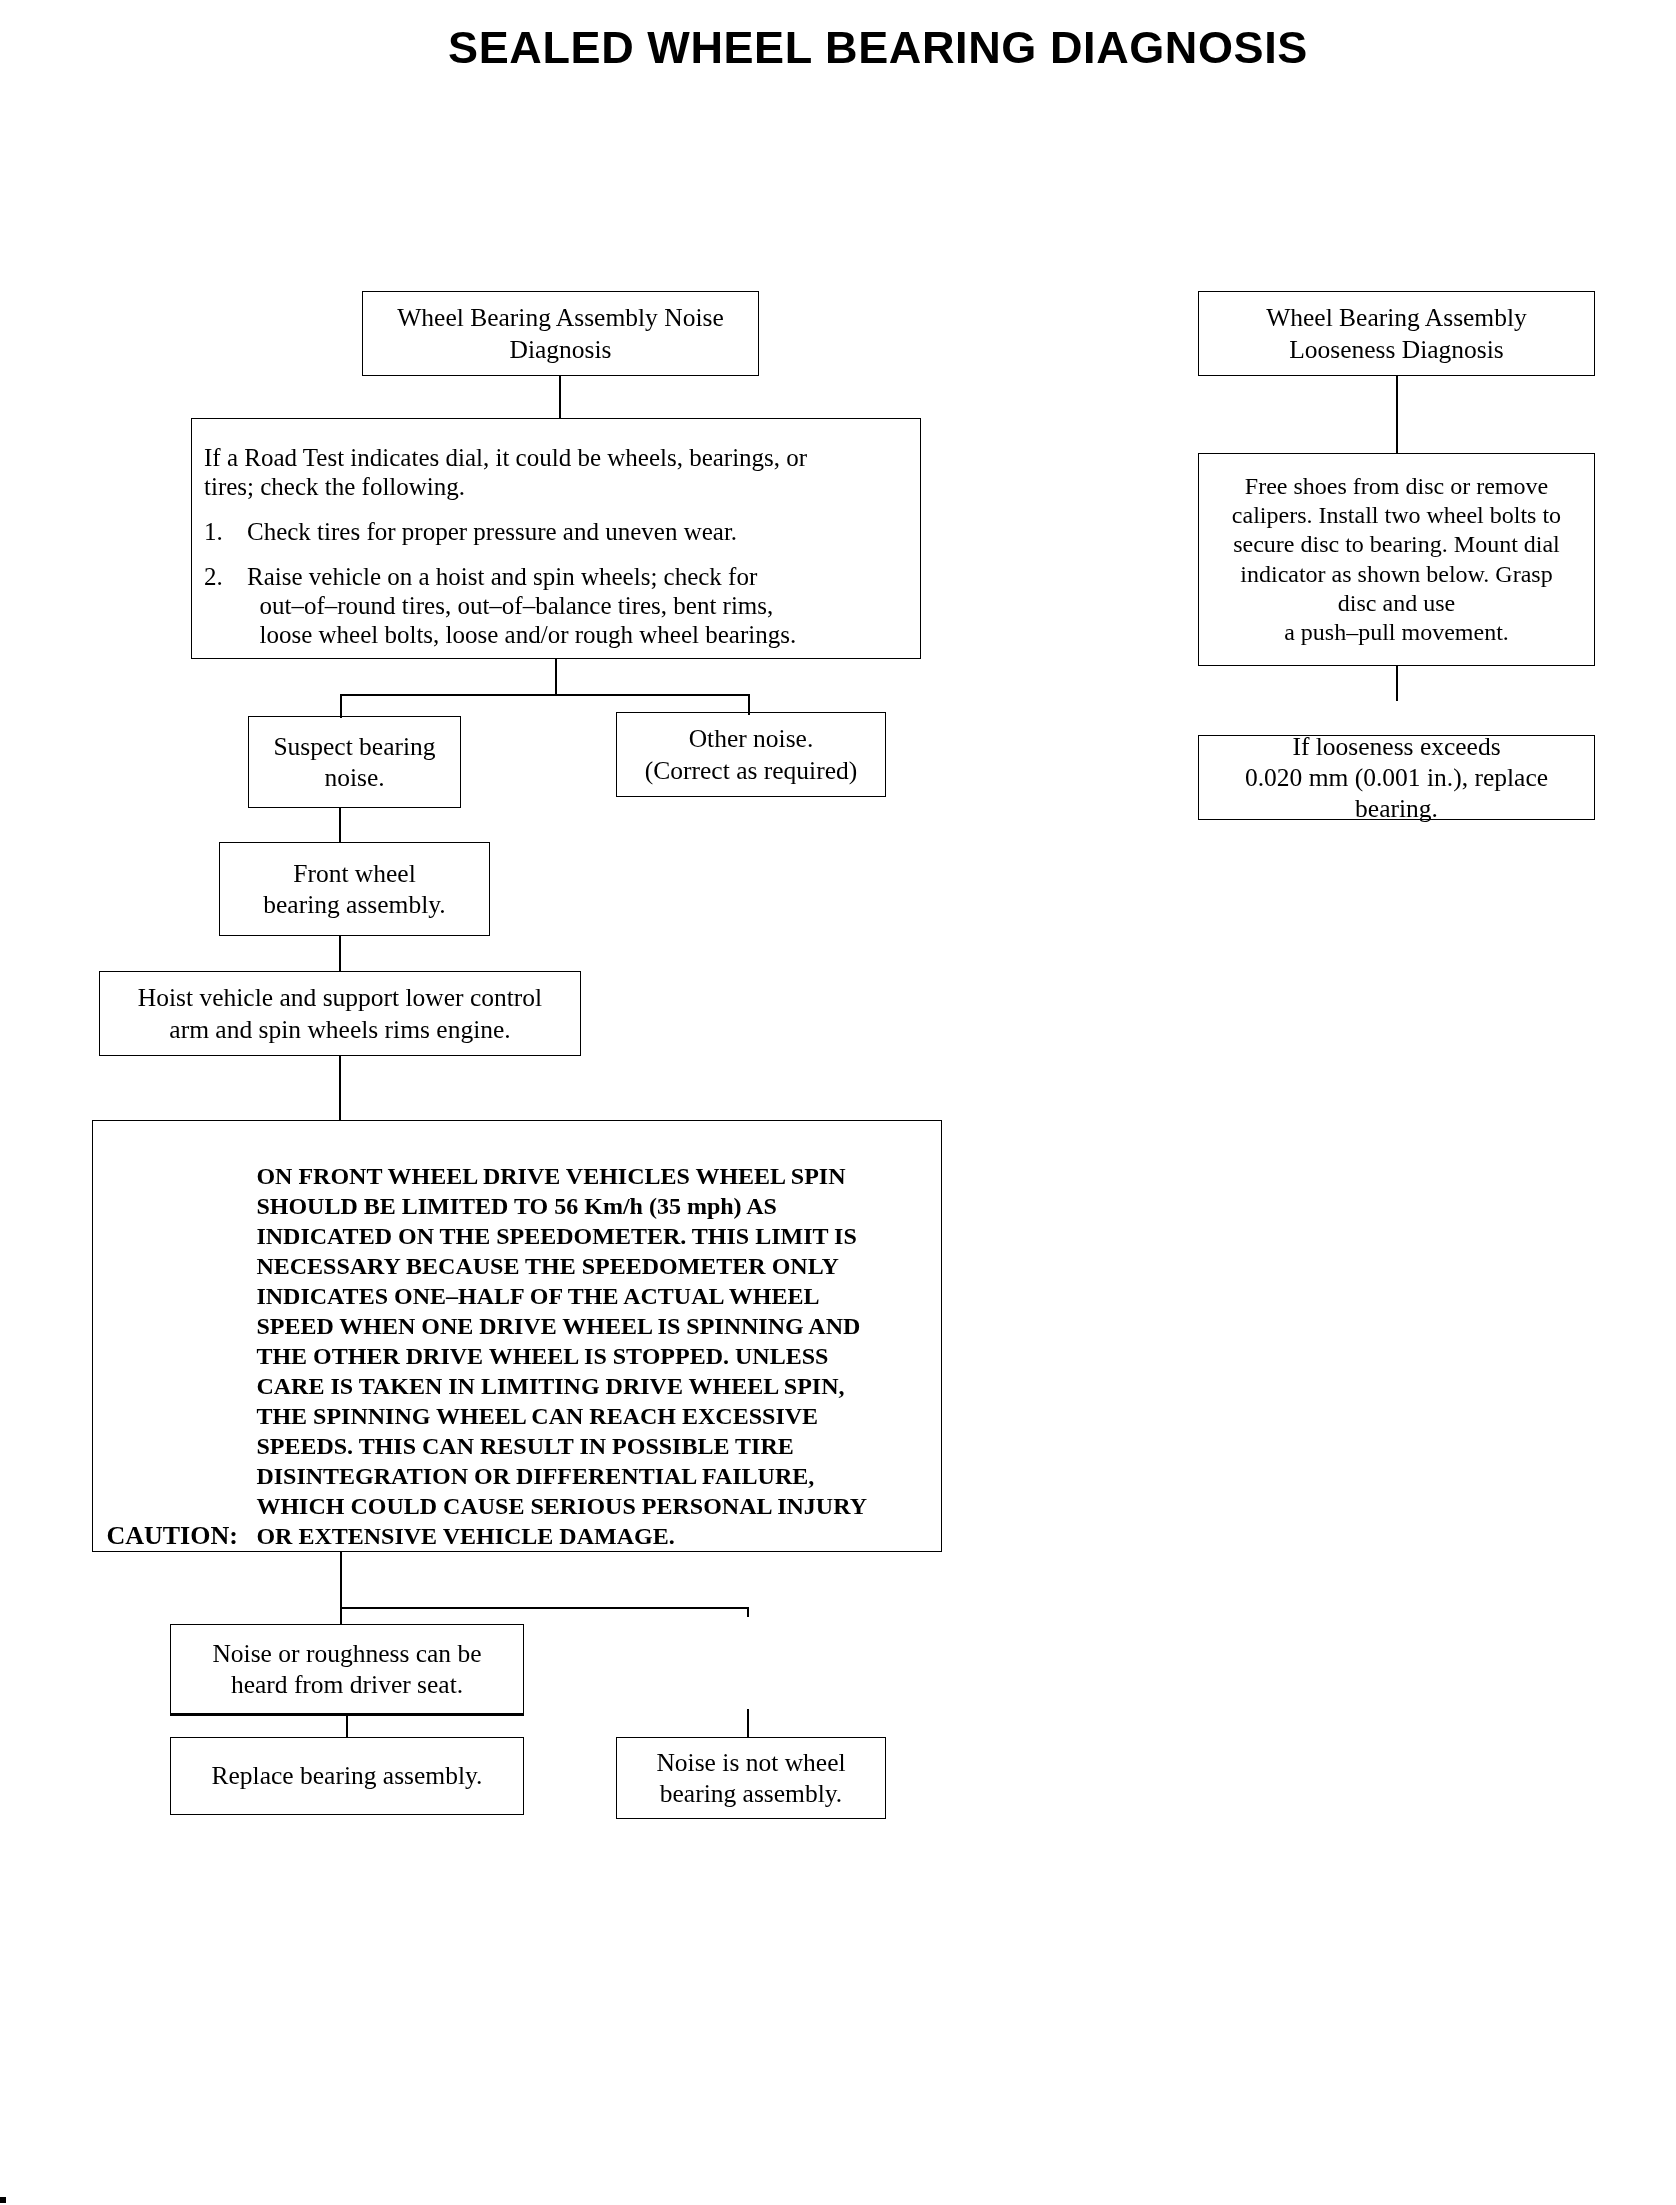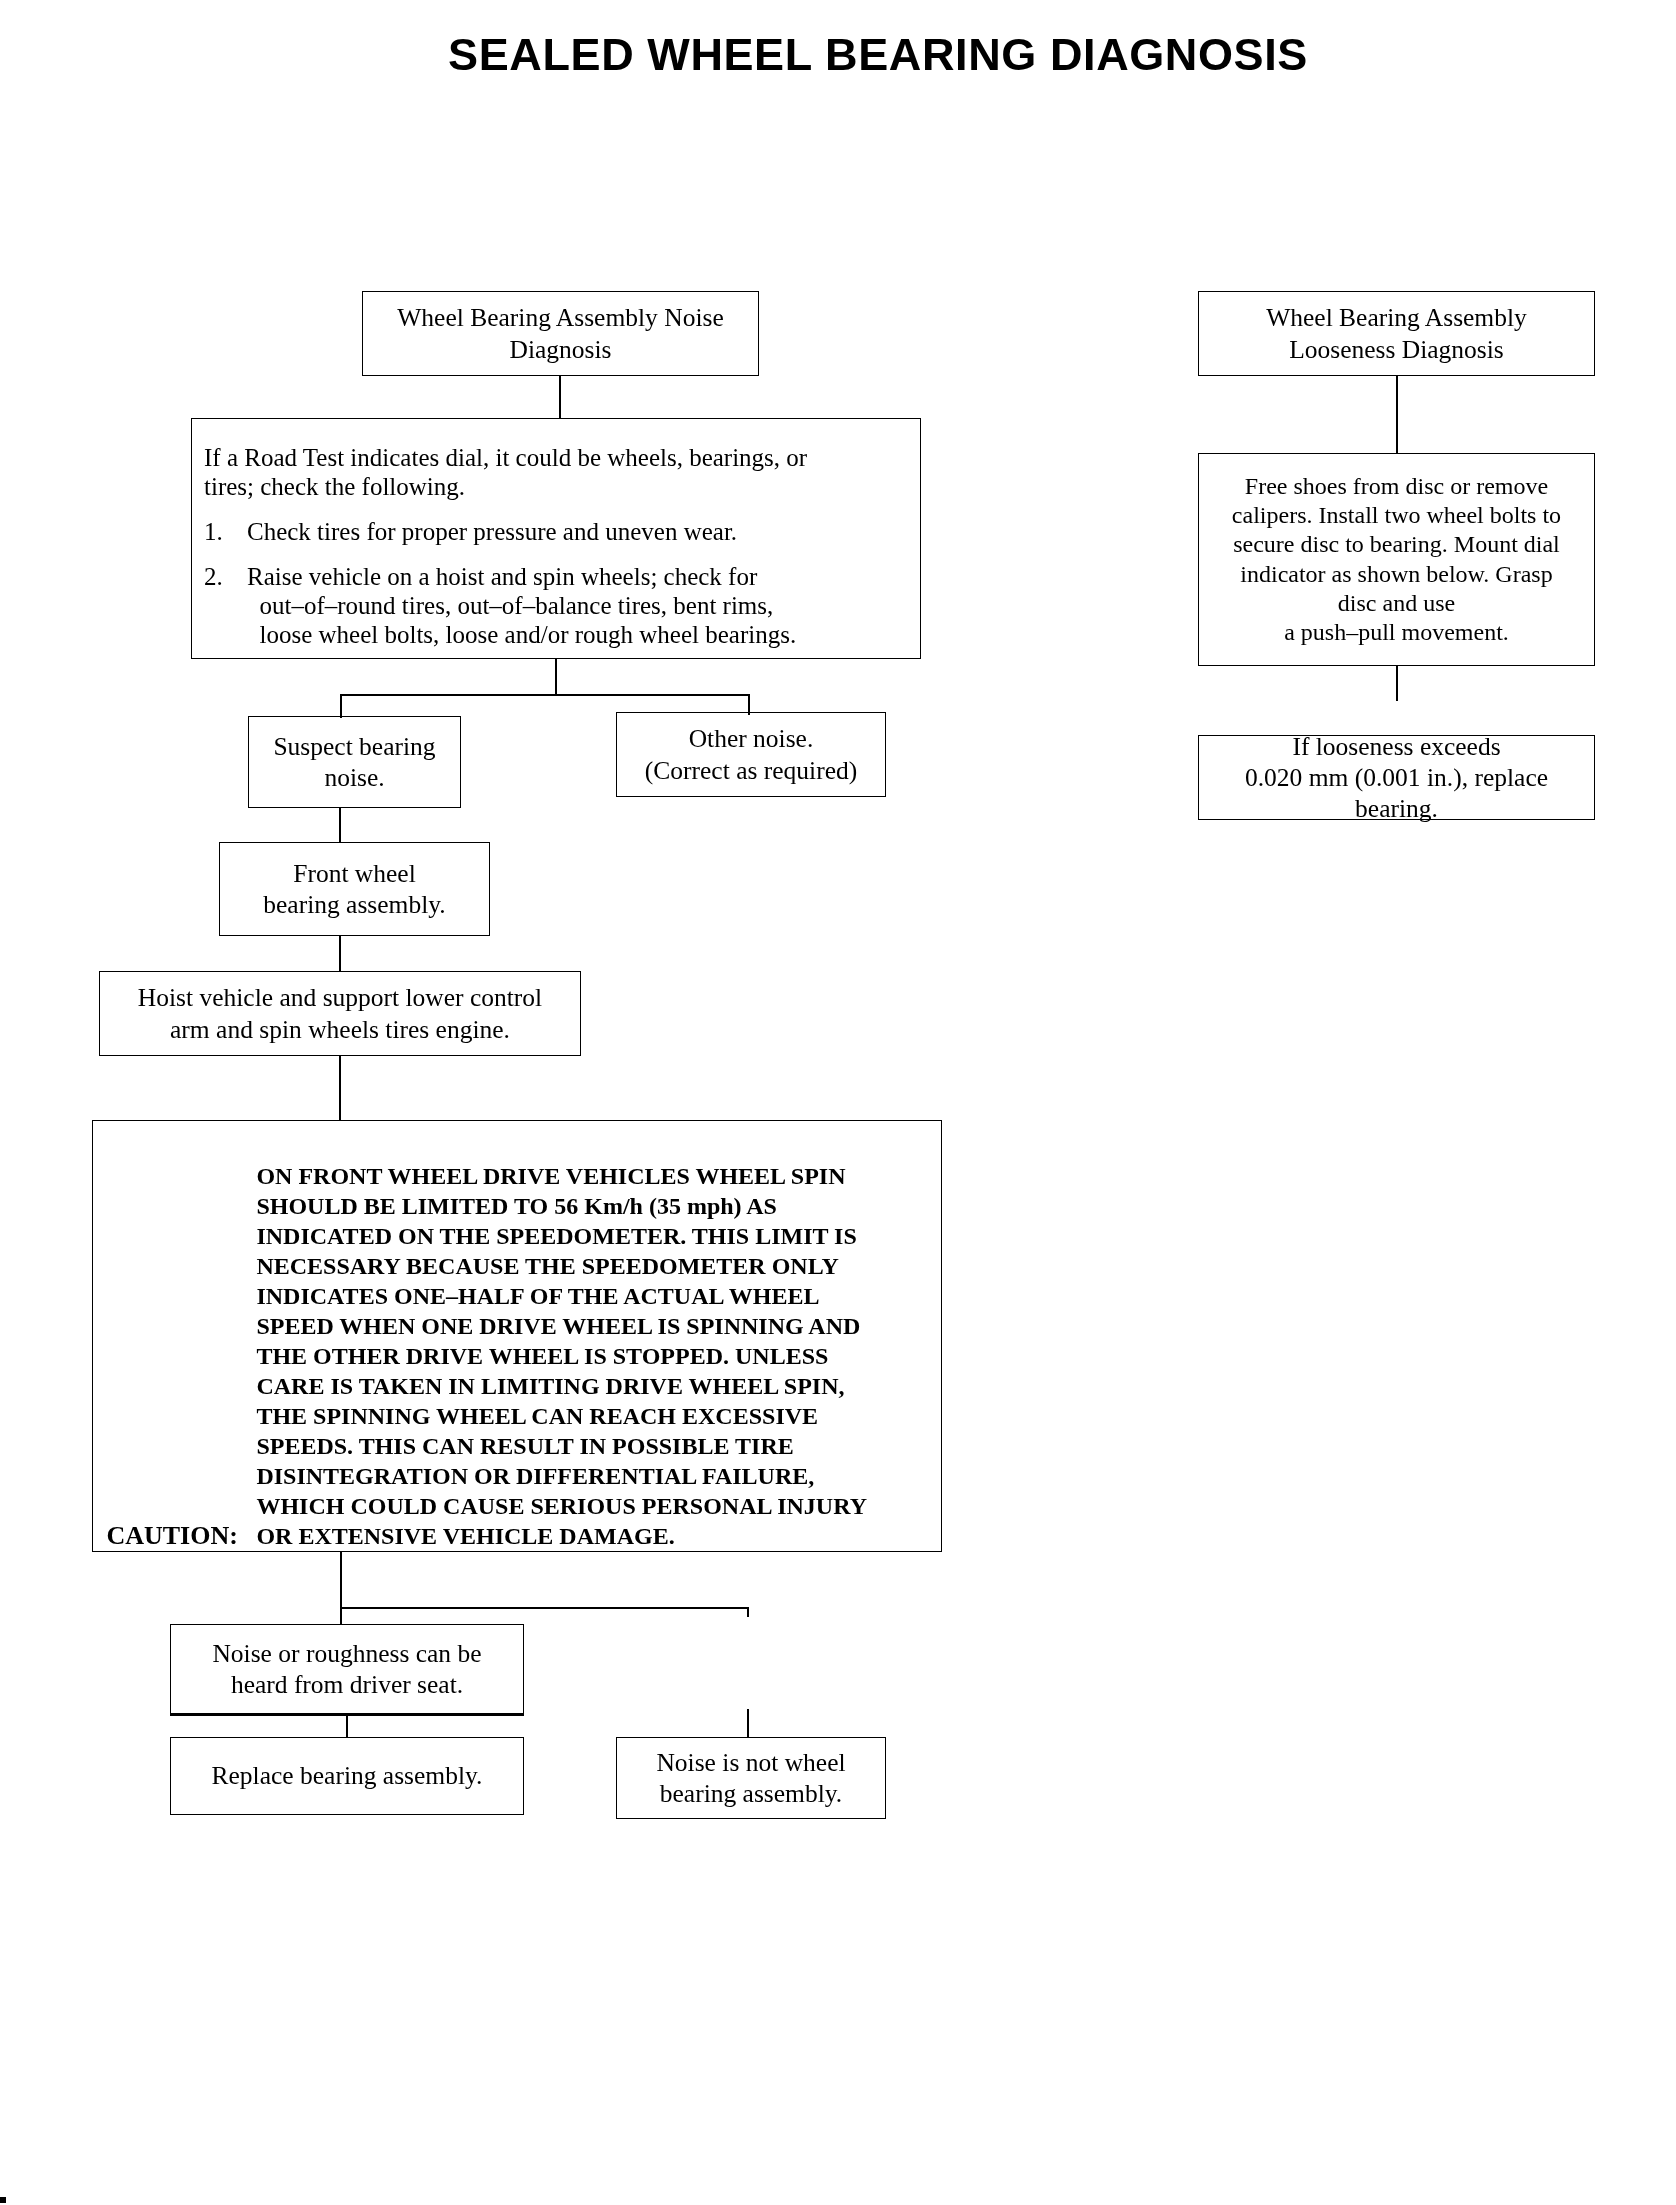--- a/index.html
+++ b/index.html
@@ -7,21 +7,21 @@
     position: relative;
     width: 1676px;
     height: 2205px;
     background: #ffffff;
     color: #000000;
     font-family: "Liberation Serif", serif;
     overflow: hidden;
   }
   .page-title {
     position: absolute;
-    left: 425px; top: 29px; width: 906px;
+    left: 425px; top: 22px; width: 906px;
     text-align: center;
     font-family: "Liberation Sans", sans-serif;
     font-weight: bold;
     font-size: 45px;
     letter-spacing: 0.6px;
     white-space: nowrap;
   }
   .box {
     position: absolute;
     border: 1.8px solid #000000;
@@ -110,21 +110,21 @@
   <div class="box" style="left:248px; top:716px; width:213px; height:92px;">Suspect bearing
 noise.</div>
 
   <div class="box" style="left:616px; top:712px; width:270px; height:85px;">Other noise.
 (Correct as required)</div>
 
   <div class="box" style="left:219px; top:842px; width:271px; height:94px;">Front wheel
 bearing assembly.</div>
 
   <div class="box" style="left:99px; top:971px; width:482px; height:85px;">Hoist vehicle and support lower control
-arm and spin wheels tires engine.</div>
+arm and spin wheels rims engine.</div>
 
   <div class="box box-caution" style="left:92px; top:1120px; width:850px; height:432px;">
     <div class="caution-label">CAUTION:</div>
     <div class="caution-body">ON FRONT WHEEL DRIVE VEHICLES WHEEL SPIN
 SHOULD BE LIMITED TO 56 Km/h (35 mph) AS
 INDICATED ON THE SPEEDOMETER. THIS LIMIT IS
 NECESSARY BECAUSE THE SPEEDOMETER ONLY
 INDICATES ONE–HALF OF THE ACTUAL WHEEL
 SPEED WHEN ONE DRIVE WHEEL IS SPINNING AND
 THE OTHER DRIVE WHEEL IS STOPPED. UNLESS

